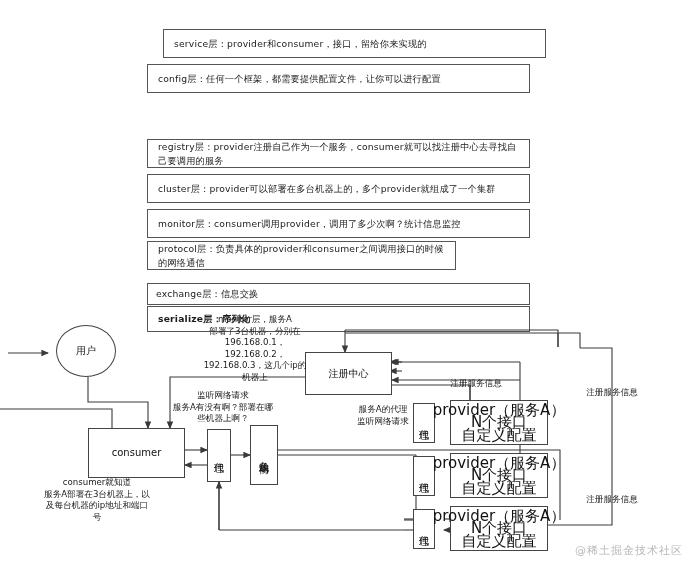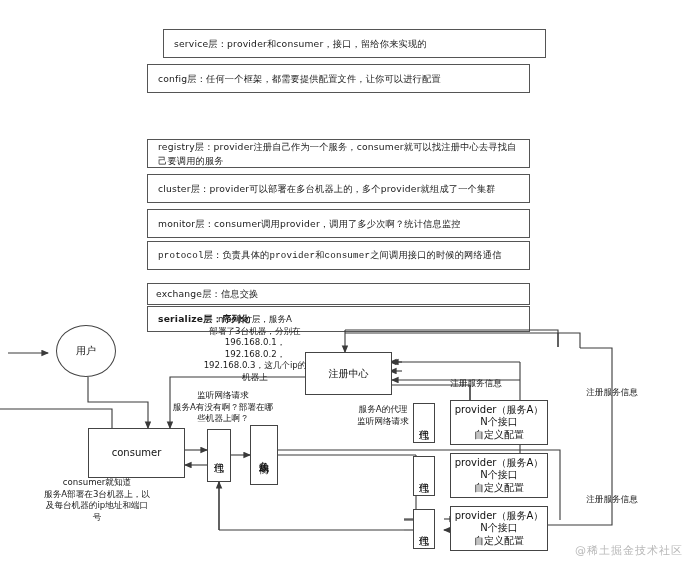--- a/index.html
+++ b/index.html
@@ -44,21 +44,21 @@
   }
   .node.circle{border-radius:50%;}
   .node.vertical{
     writing-mode:vertical-rl;
     text-orientation:upright;
     letter-spacing:1px;
     line-height:13px;
     padding:2px 0;
   }
   .provider-node{
-    font-size:10px;
+    font-size:15px;
     line-height:12.5px;
     flex-direction:column;
     padding:3px 4px;
   }
   .provider-node .ln{display:block;white-space:nowrap;}
 
   
   .annot{
     position:absolute;
     font-size:8.6px;
@@ -89,21 +89,21 @@
   </div>
   <div class="layer-box" style="left:147px;top:139px;width:383px;height:29px;">
     <span>registry层：provider注册自己作为一个服务，consumer就可以找注册中心去寻找自己要调用的服务</span>
   </div>
   <div class="layer-box" style="left:147px;top:174px;width:383px;height:29px;">
     <span>cluster层：provider可以部署在多台机器上的，多个provider就组成了一个集群</span>
   </div>
   <div class="layer-box" style="left:147px;top:209px;width:383px;height:29px;">
     <span>monitor层：consumer调用provider，调用了多少次啊？统计信息监控</span>
   </div>
-  <div class="layer-box" style="left:147px;top:241px;width:383px;height:29px;font-family:Liberation Mono, monospace;">
+  <div class="layer-box" style="left:147px;top:241px;width:309px;height:29px;">
     <span>protocol层：负责具体的provider和consumer之间调用接口的时候的网络通信</span>
   </div>
   <div class="layer-box" style="left:147px;top:283px;width:383px;height:22px;padding-left:8px;">
     <span>exchange层：信息交换</span>
   </div>
   <div class="layer-box" style="left:147px;top:306px;width:383px;height:26px;font-weight:bold;">
     <span>serialize层：序列化</span>
   </div>
 
   <svg id="wires" viewBox="0 0 691 570">

